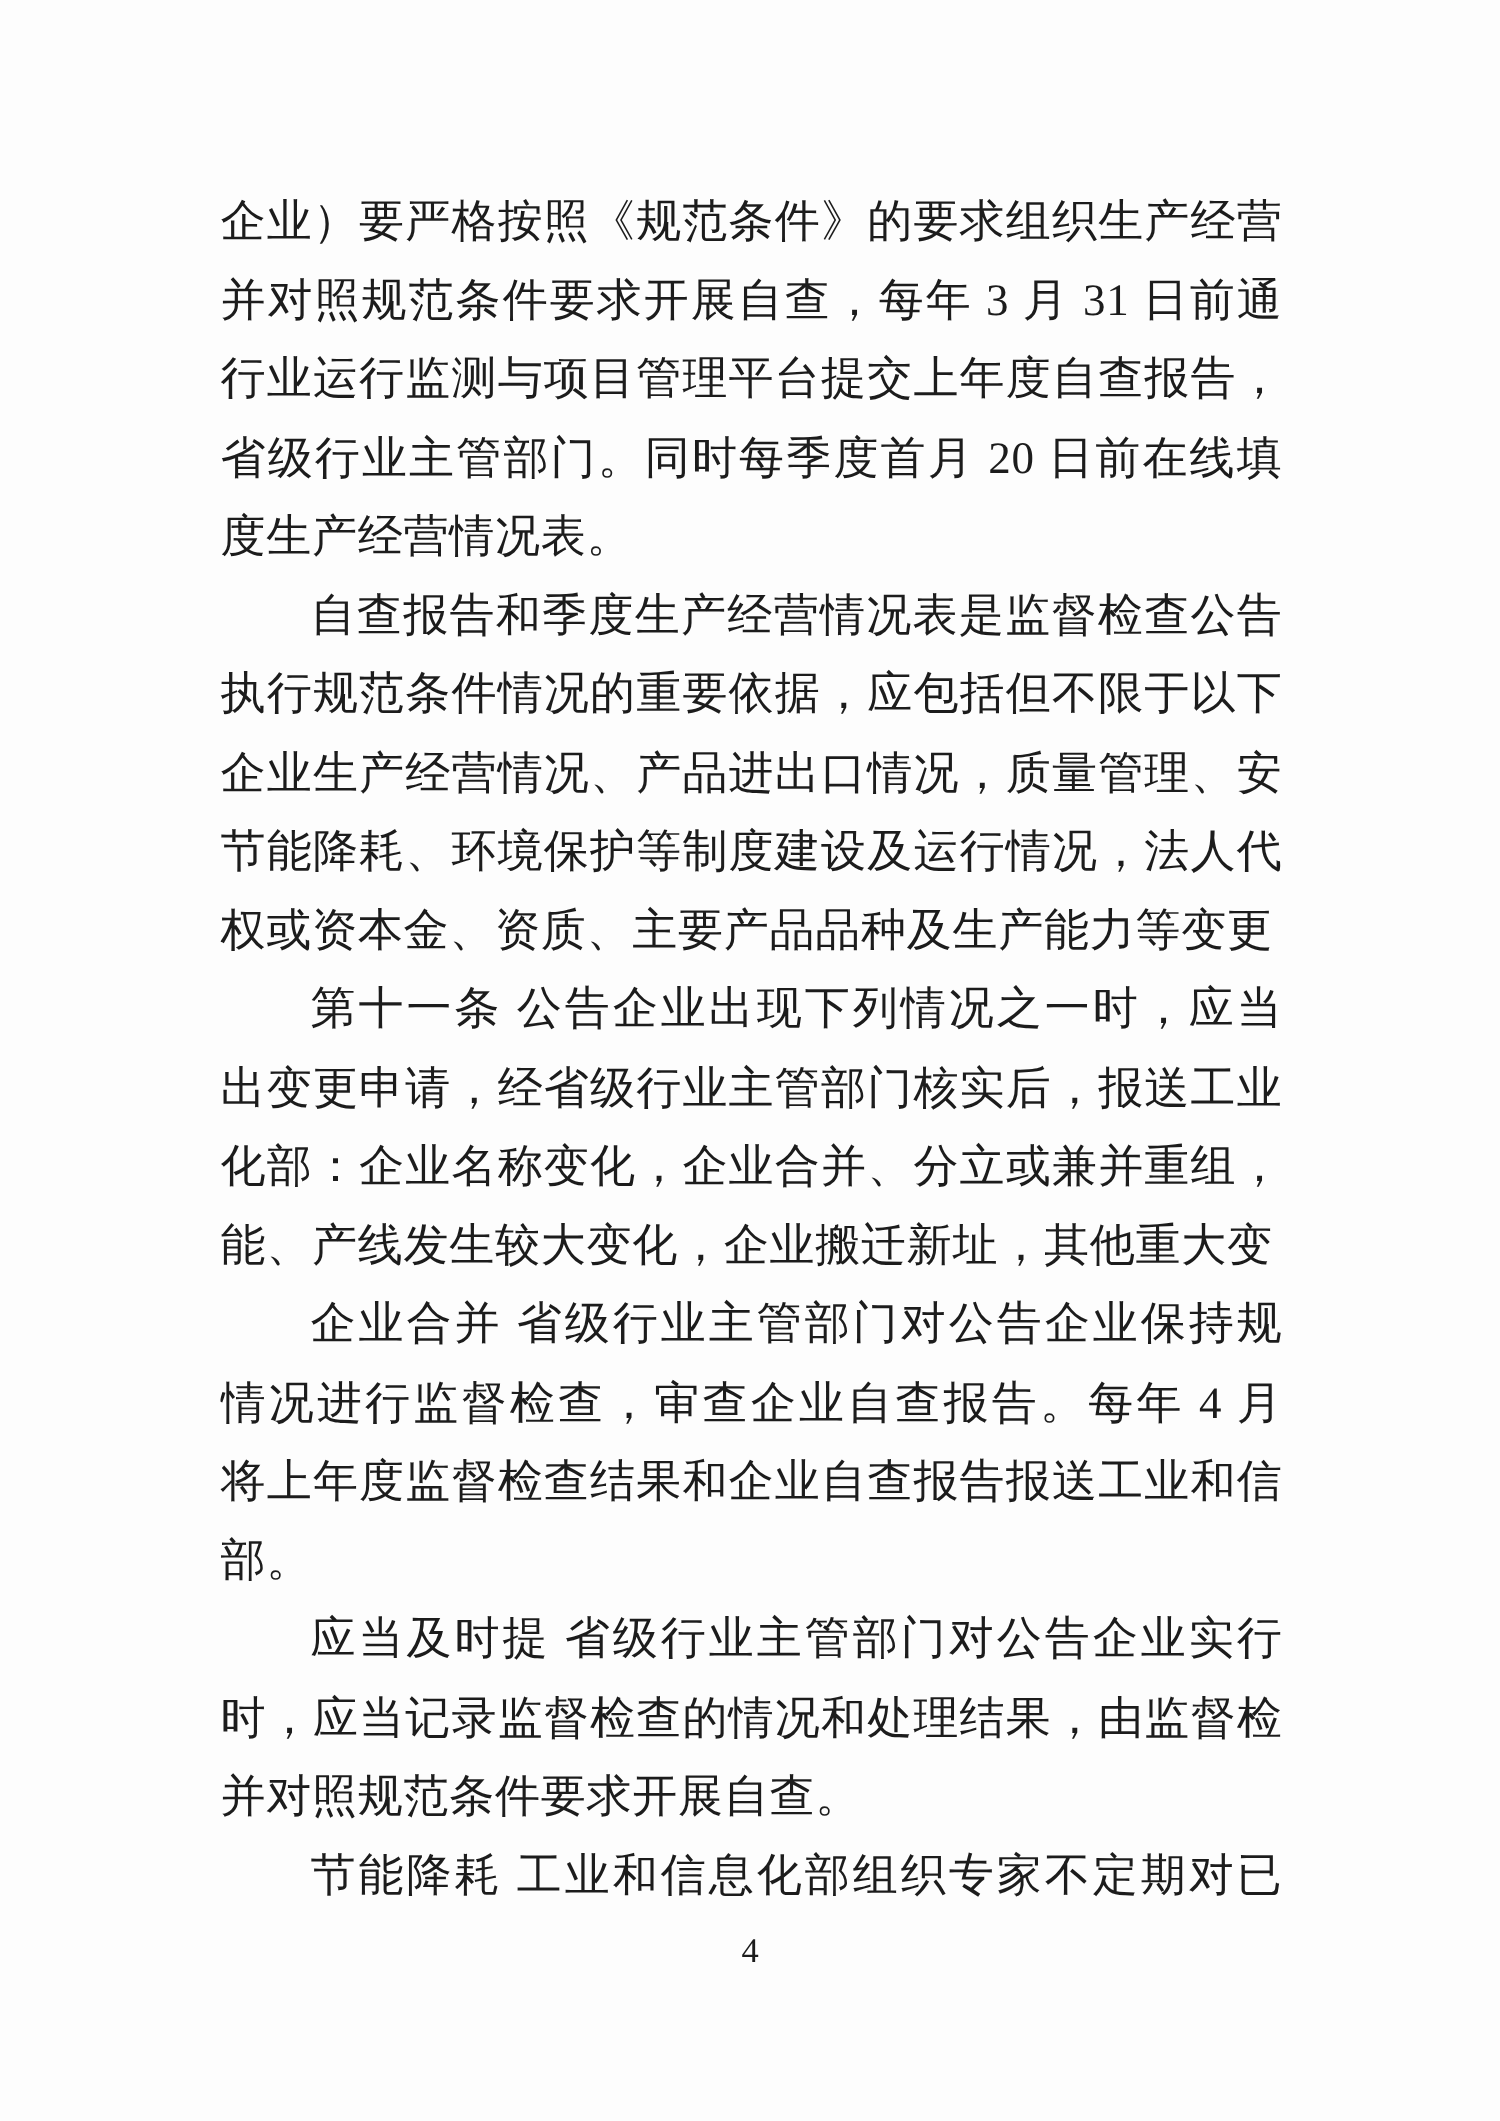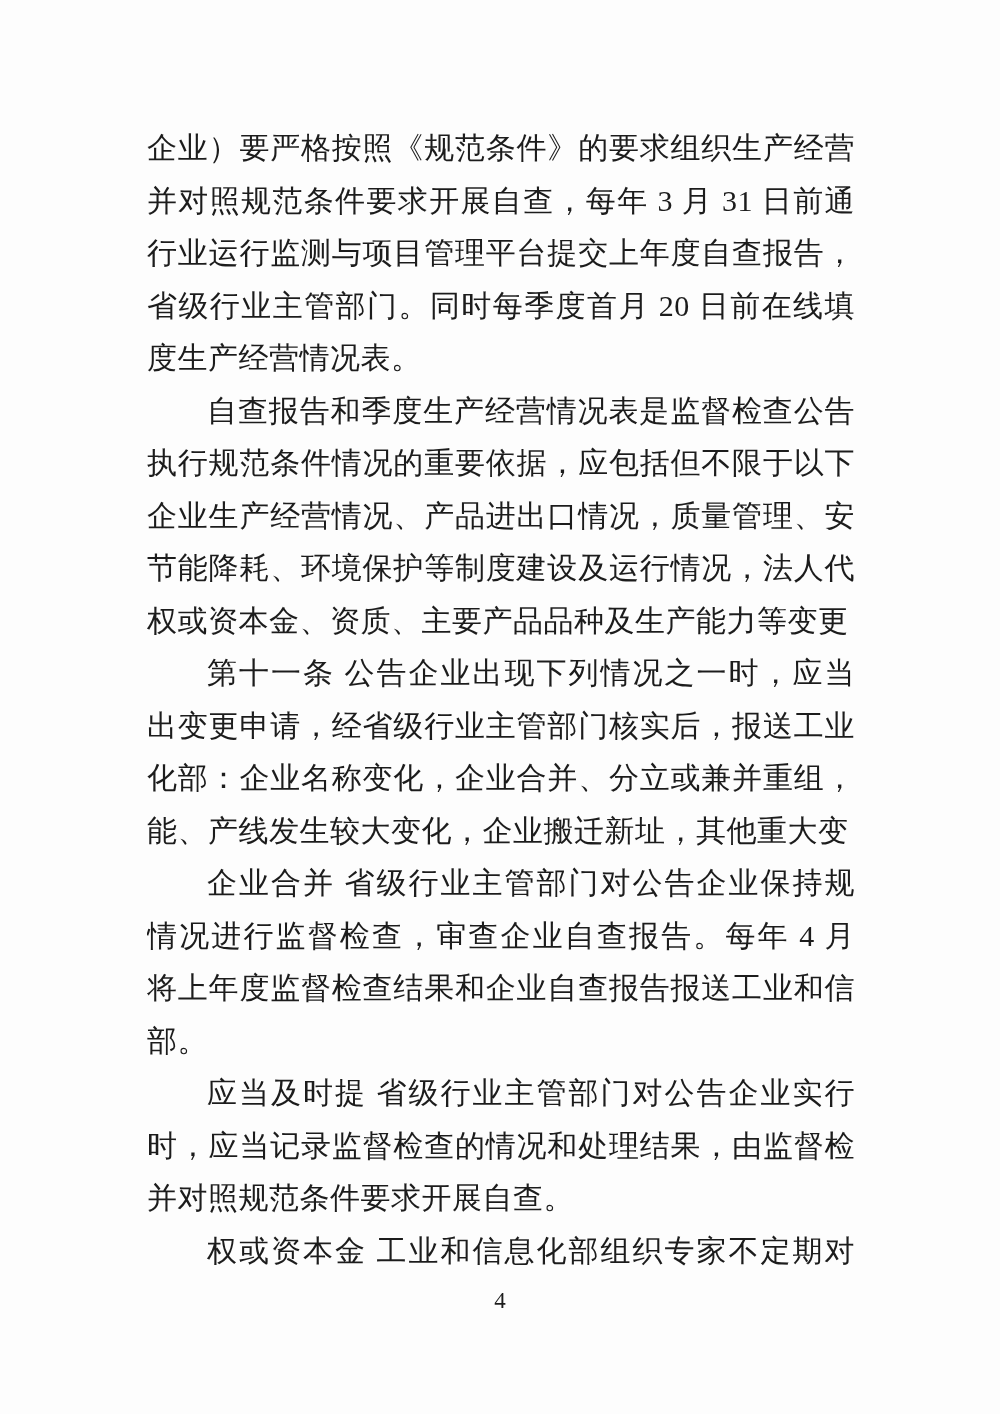--- a/index.html
+++ b/index.html
@@ -79,16 +79,16 @@
       <div class="line">出变更申请，经省级行业主管部门核实后，报送工业和信息</div>
       <div class="line">化部：企业名称变化，企业合并、分立或兼并重组，企业产</div>
       <div class="line last">能、产线发生较大变化，企业搬迁新址，其他重大变化。</div>
       <div class="line indent"><span class="bold">企业合并</span> 省级行业主管部门对公告企业保持规范条件</div>
       <div class="line">情况进行监督检查，审查企业自查报告。每年 4 月 30 日前</div>
       <div class="line">将上年度监督检查结果和企业自查报告报送工业和信息化</div>
       <div class="line last">部。</div>
       <div class="line indent"><span class="bold">应当及时提</span> 省级行业主管部门对公告企业实行监督检查</div>
       <div class="line">时，应当记录监督检查的情况和处理结果，由监督检查人员</div>
       <div class="line last">并对照规范条件要求开展自查。</div>
-      <div class="line indent"><span class="bold">权或资本金</span> 工业和信息化部组织专家不定期对已公告企</div>
+      <div class="line indent"><span class="bold">节能降耗</span> 工业和信息化部组织专家不定期对已公告企</div>
     </div>
   <div class="page-number">4</div>
 </div>
 
 </body></html>

